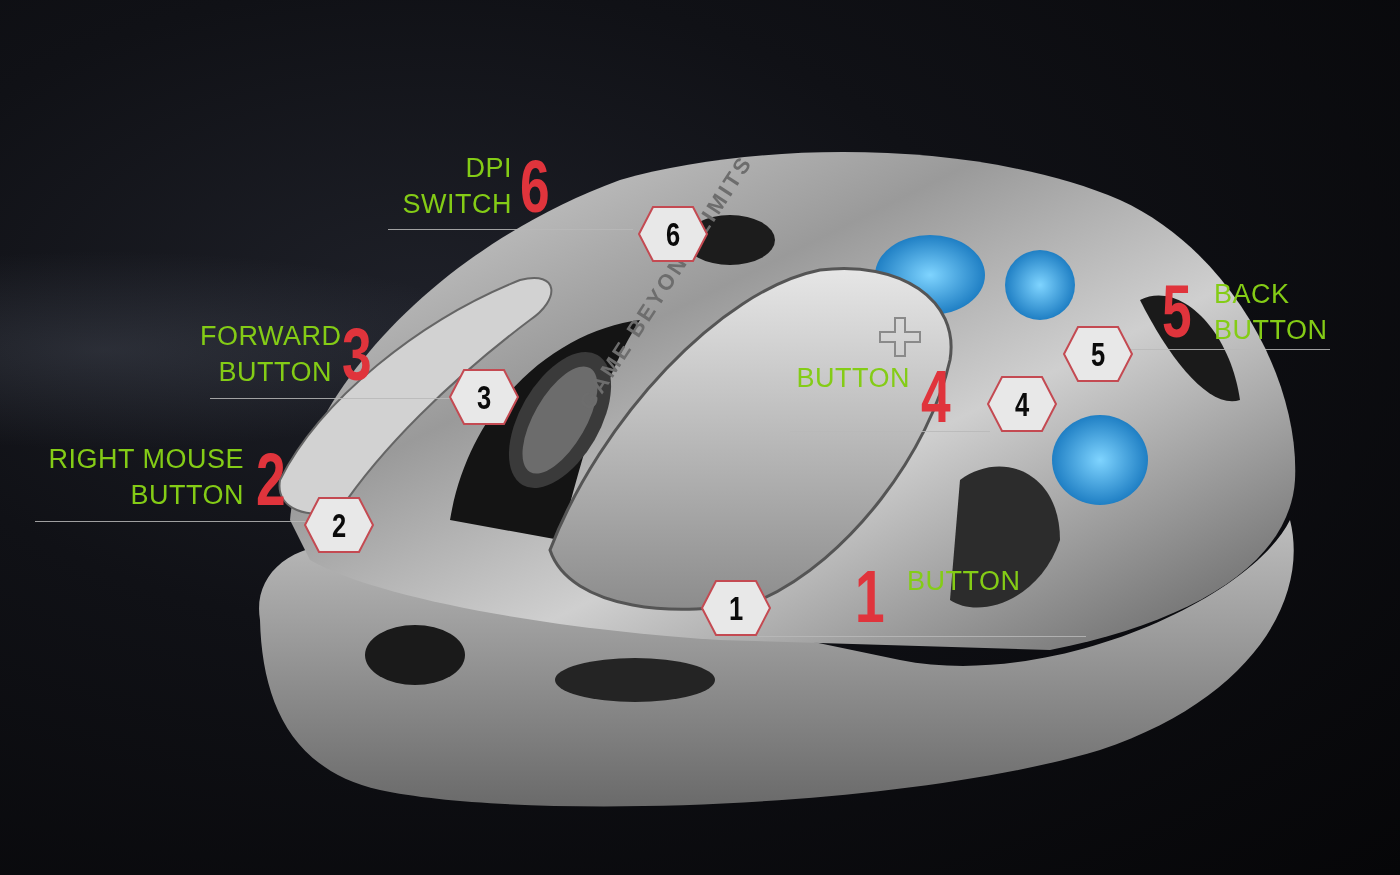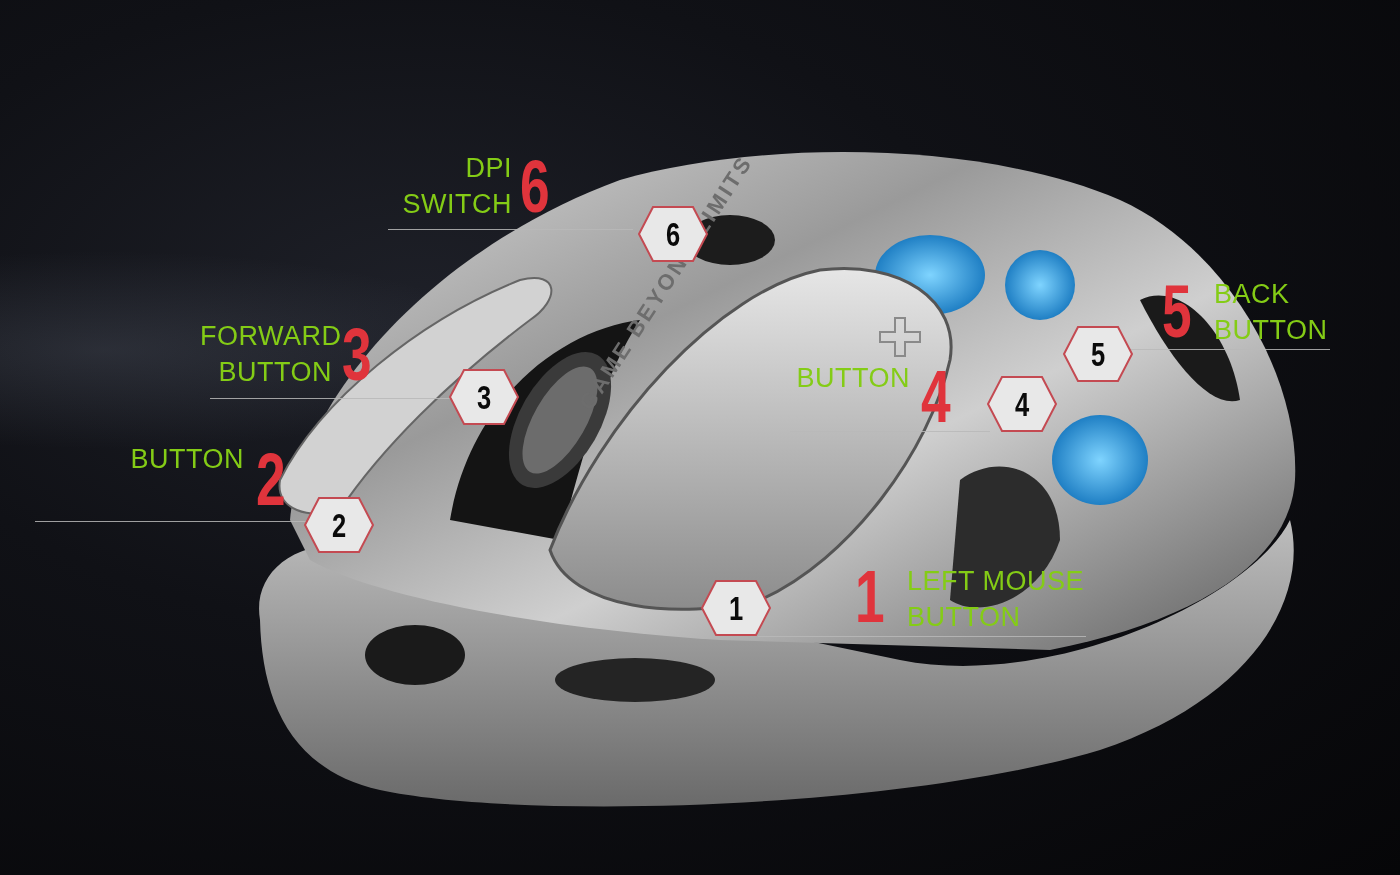--- a/index.html
+++ b/index.html
@@ -90,20 +90,21 @@
 <div class="bignum" style="left:342px;top:318px;">3</div>
 <div class="rule" style="left:210px;top:398px;width:240px;"></div>
 <div class="hex" style="left:448px;top:368px;">
   <svg width="72" height="58" viewBox="0 0 72 58">
       <polygon points="16,2 56,2 70,29 56,56 16,56 2,29" fill="#e8e8e8" stroke="#c44a52" stroke-width="2"></polygon>
     </svg>
   <span>3</span>
 </div>
 
 <div class="label right" style="left:30px;top:441px;width:214px;">
+  <div>RIGHT MOUSE</div>
   <div>BUTTON</div>
 </div>
 <div class="bignum" style="left:256px;top:443px;">2</div>
 <div class="rule" style="left:35px;top:521px;width:275px;"></div>
 <div class="hex" style="left:303px;top:496px;">
   <svg width="72" height="58" viewBox="0 0 72 58">
       <polygon points="16,2 56,2 70,29 56,56 16,56 2,29" fill="#e8e8e8" stroke="#c44a52" stroke-width="2"></polygon>
     </svg>
   <span>2</span>
 </div>
@@ -128,21 +129,20 @@
 <div class="rule" style="left:1130px;top:349px;width:200px;"></div>
 <div class="hex" style="left:1062px;top:325px;">
   <svg width="72" height="58" viewBox="0 0 72 58">
       <polygon points="16,2 56,2 70,29 56,56 16,56 2,29" fill="#e8e8e8" stroke="#c44a52" stroke-width="2"></polygon>
     </svg>
   <span>5</span>
 </div>
 
 <div class="bignum" style="left:855px;top:560px;">1</div>
 <div class="label" style="left:907px;top:563px;width:200px;">
-  <div>LEFT MOUSE</div>
   <div>BUTTON</div>
 </div>
 <div class="rule" style="left:758px;top:636px;width:328px;"></div>
 <div class="hex" style="left:700px;top:579px;">
   <svg width="72" height="58" viewBox="0 0 72 58">
       <polygon points="16,2 56,2 70,29 56,56 16,56 2,29" fill="#e8e8e8" stroke="#c44a52" stroke-width="2"></polygon>
     </svg>
   <span>1</span>
 </div>
 

